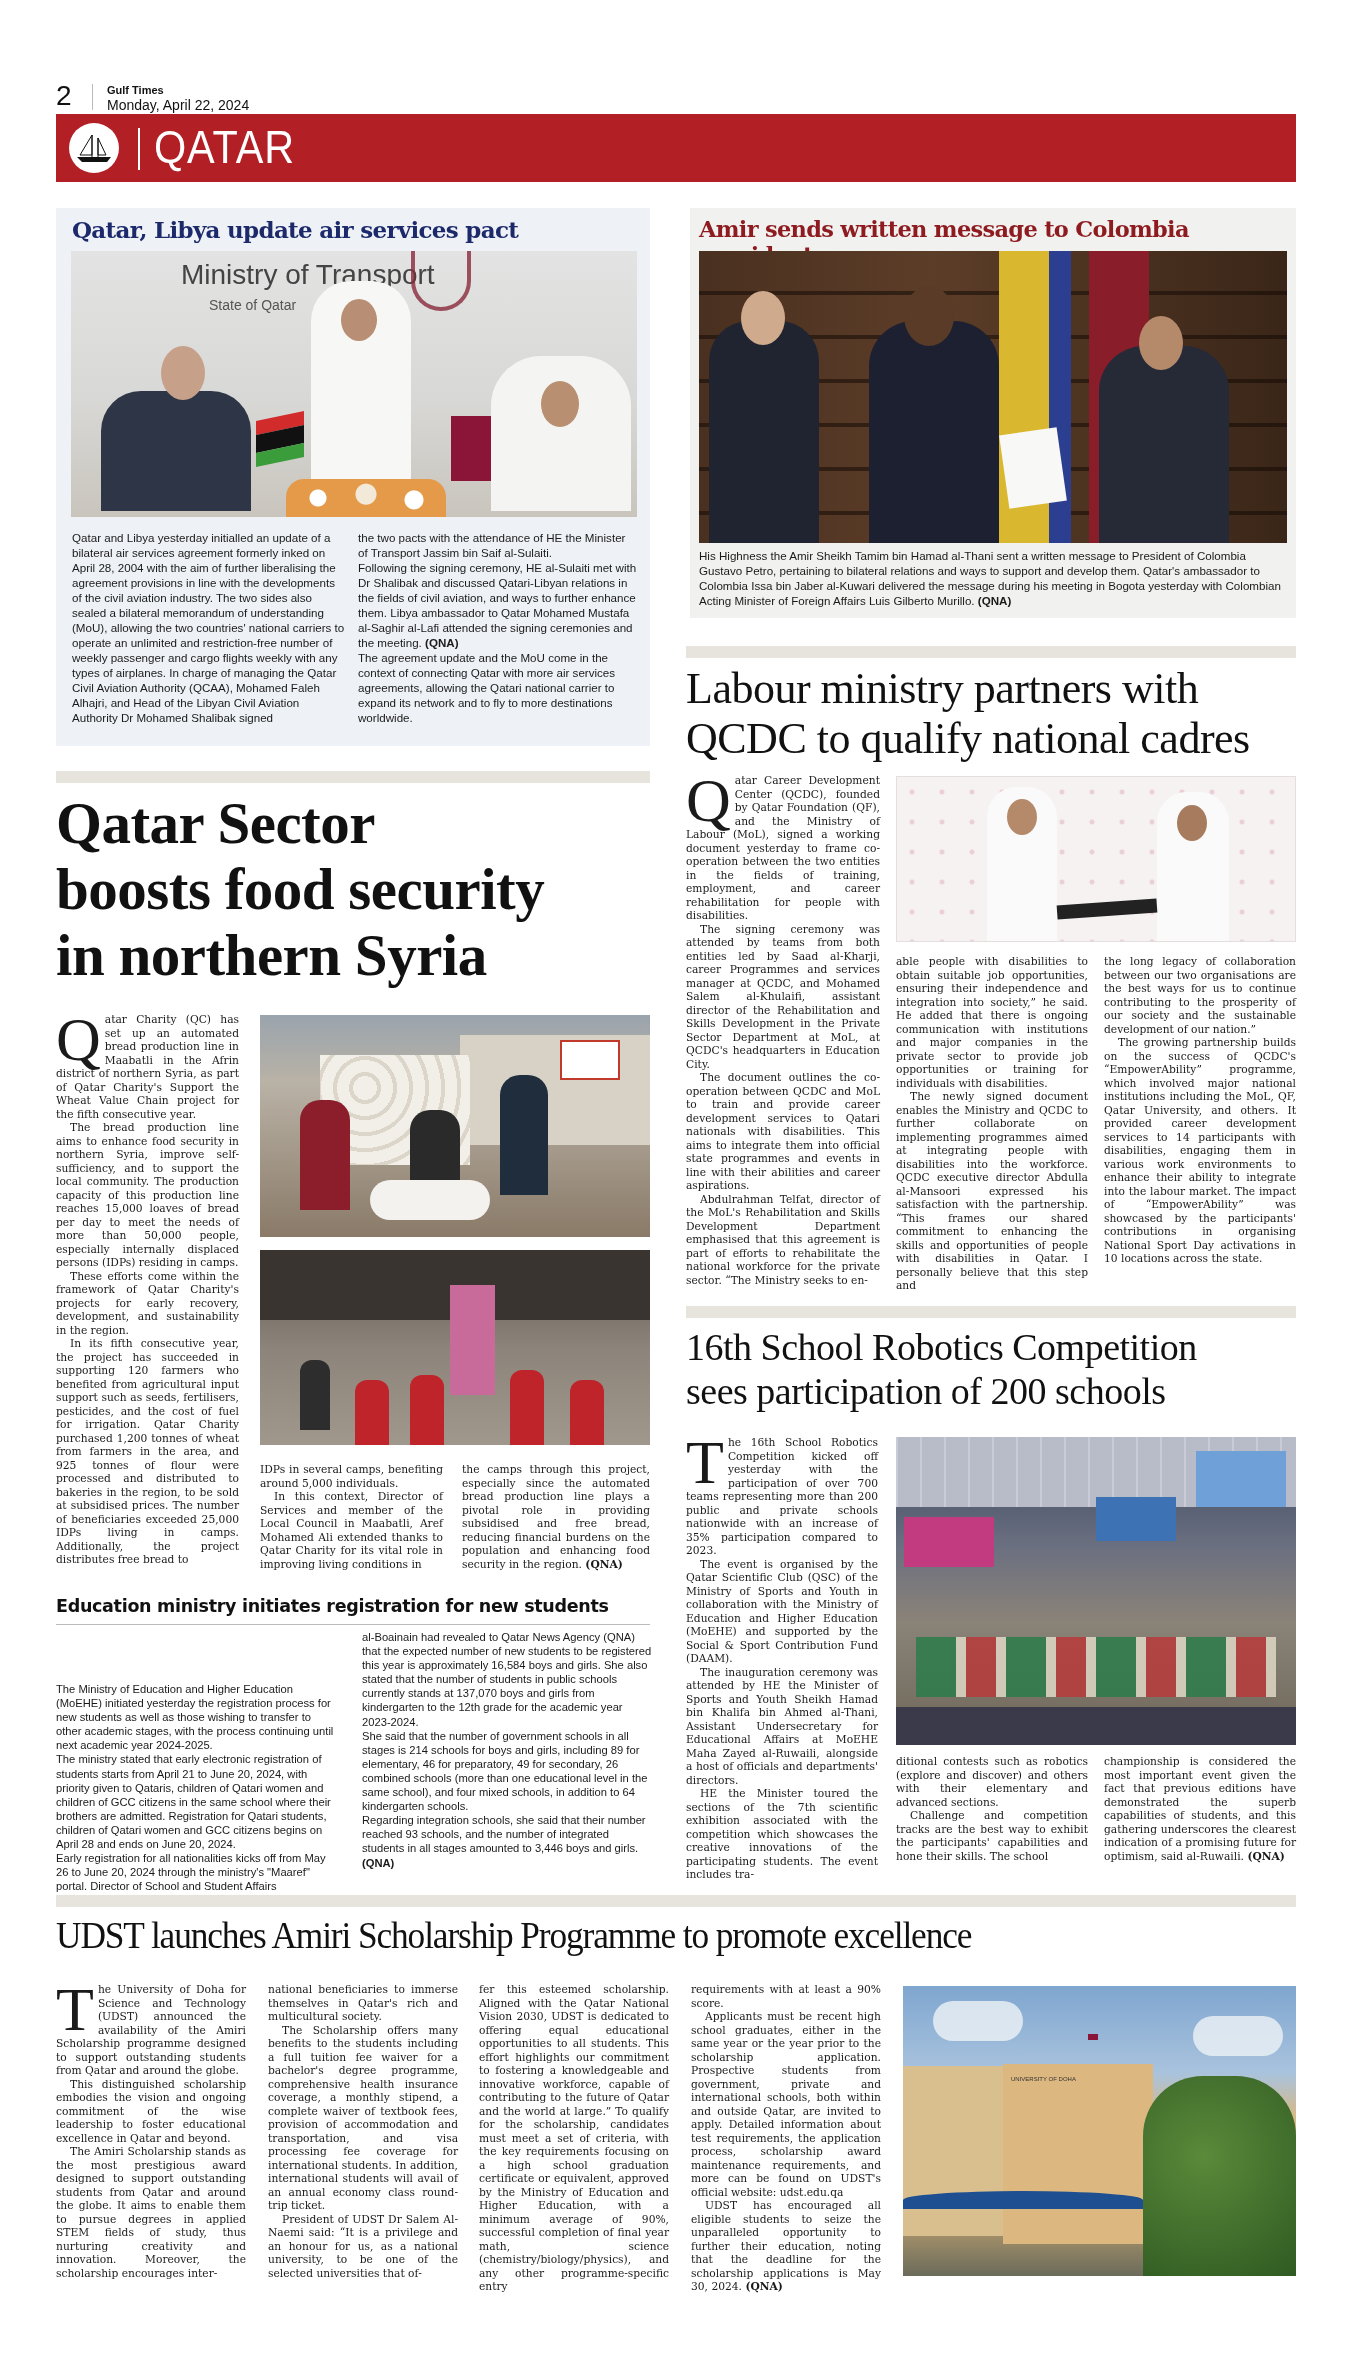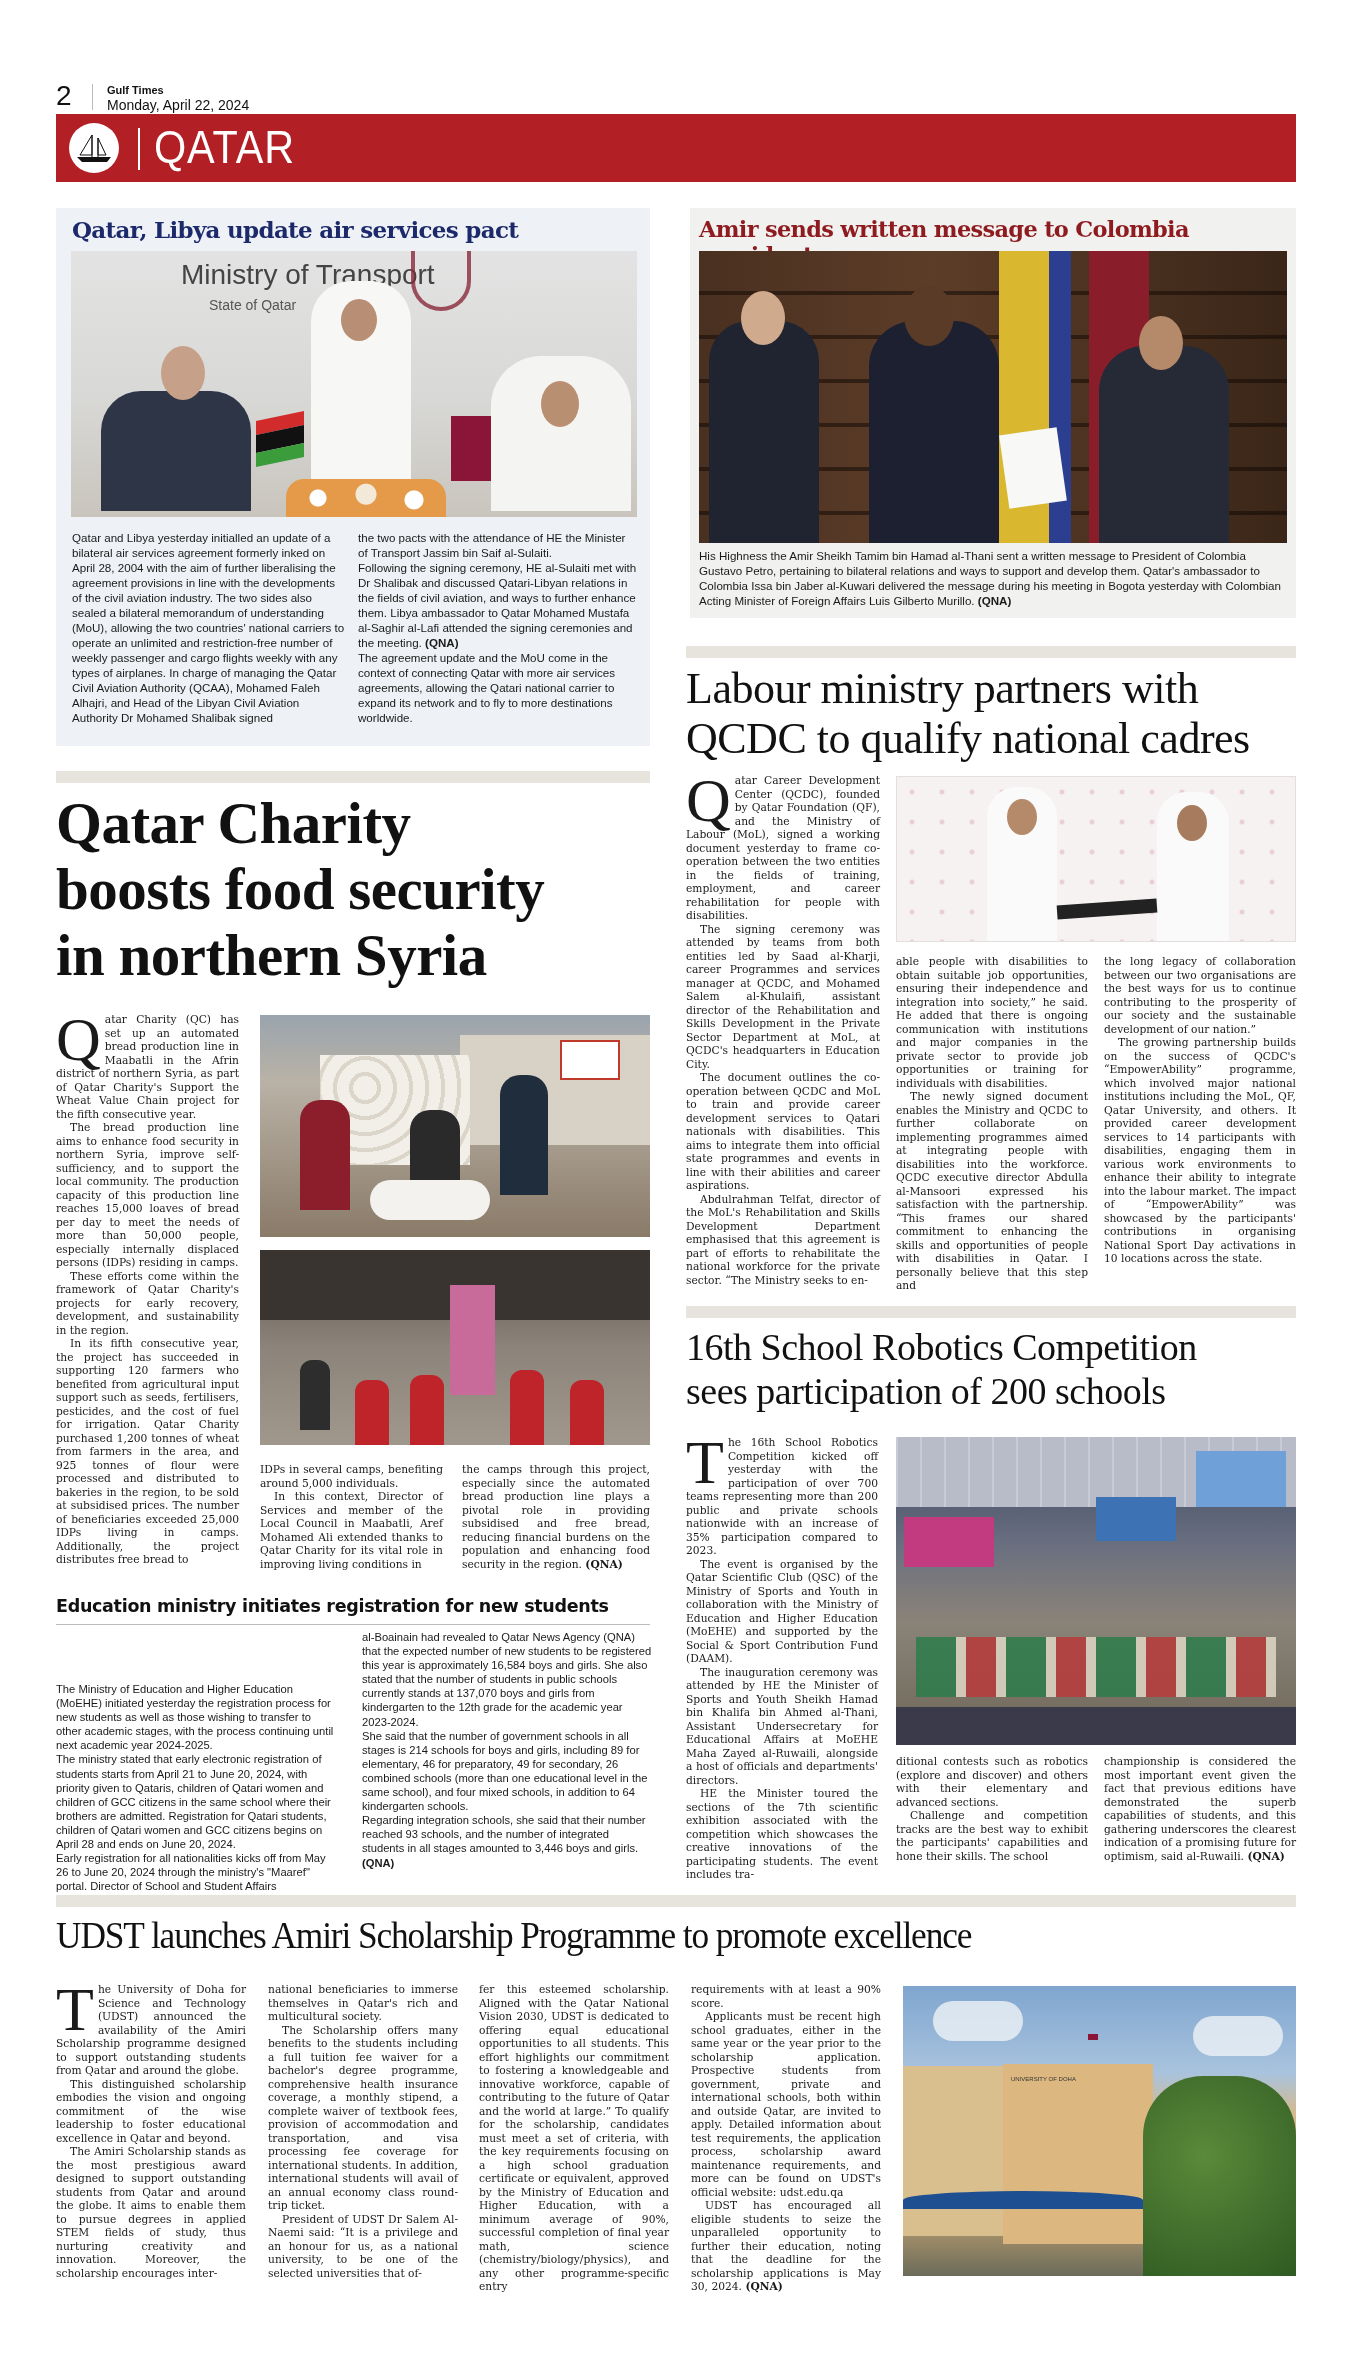--- a/index.html
+++ b/index.html
@@ -133,21 +133,21 @@
   <p class="first">able people with disabilities to obtain suitable job opportunities, ensuring their independence and integration into society,” he said. He added that there is ongoing communication with institutions and major companies in the private sector to provide job opportunities or training for individuals with disabilities.</p>
   <p>The newly signed document enables the Ministry and QCDC to further collaborate on implementing programmes aimed at integrating people with disabilities into the workforce. QCDC executive director Abdulla al-Mansoori expressed his satisfaction with the partnership. “This frames our shared commitment to enhancing the skills and opportunities of people with disabilities in Qatar. I personally believe that this step and</p>
 </div>
 <div class="abs serif-body" style="left:1104px;top:955px;width:192px;">
   <p class="first">the long legacy of collaboration between our two organisations are the best ways for us to continue contributing to the prosperity of our society and the sustainable development of our nation.”</p>
   <p>The growing partnership builds on the success of QCDC's “EmpowerAbility” programme, which involved major national institutions including the MoL, QF, Qatar University, and others. It provided career development services to 14 participants with disabilities, engaging them in various work environments to enhance their ability to integrate into the labour market. The impact of “EmpowerAbility” was showcased by the participants' contributions in organising National Sport Day activations in 10 locations across the state.</p>
 </div>
 
 <div class="abs rule-bar" style="left:56px;top:771px;width:594px;"></div>
 <div class="abs headline-serif bold" style="left:56px;top:790px;font-size:59px;line-height:66px;letter-spacing:-0.5px;">
-  <div>Qatar Charity</div>
+  <div>Qatar Sector</div>
   <div>boosts food security</div>
   <div>in northern Syria</div>
 </div>
 <div class="abs serif-body" style="left:56px;top:1013px;width:183px;">
   <p class="first"><span class="dropcap">Q</span><span>atar Charity (QC) has set up an automated bread production line in Maabatli in the Afrin district of northern Syria, as part of Qatar Charity's Support the Wheat Value Chain project for the fifth consecutive year.</span></p>
   <p>The bread production line aims to enhance food security in northern Syria, improve self-sufficiency, and to support the local community. The production capacity of this production line reaches 15,000 loaves of bread per day to meet the needs of more than 50,000 people, especially internally displaced persons (IDPs) residing in camps.</p>
   <p>These efforts come within the framework of Qatar Charity's projects for early recovery, development, and sustainability in the region.</p>
   <p>In its fifth consecutive year, the project has succeeded in supporting 120 farmers who benefited from agricultural input support such as seeds, fertilisers, pesticides, and the cost of fuel for irrigation. Qatar Charity purchased 1,200 tonnes of wheat from farmers in the area, and 925 tonnes of flour were processed and distributed to bakeries in the region, to be sold at subsidised prices. The number of beneficiaries exceeded 25,000 IDPs living in camps. Additionally, the project distributes free bread to</p>
 </div>
 <div class="abs photo" style="left:260px;top:1015px;width:390px;height:222px;background:linear-gradient(180deg,#9aa4ad 0%,#b9b2a6 30%,#8a7a68 100%);">

